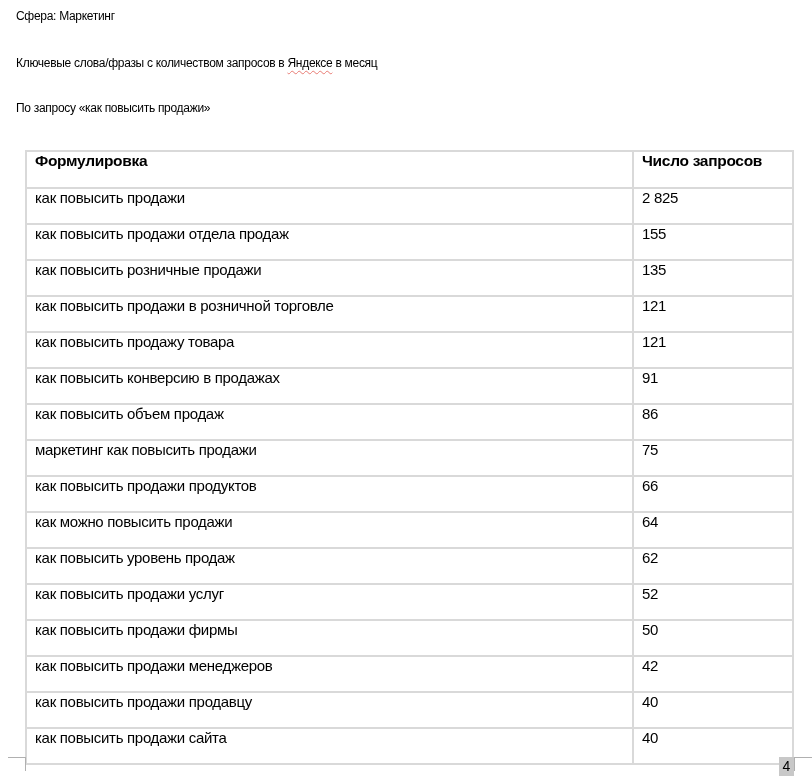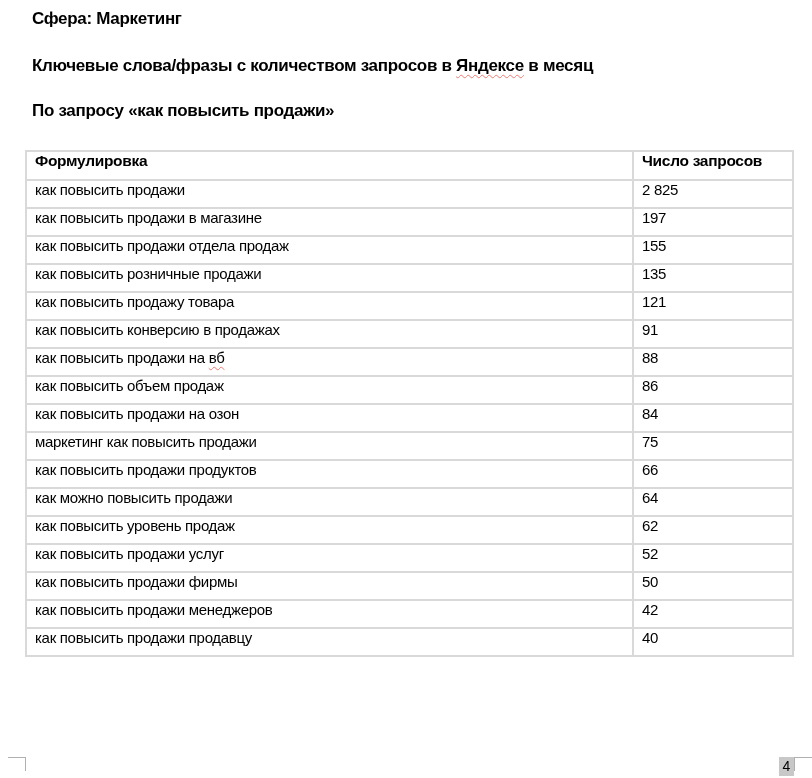--- a/index.html
+++ b/index.html
@@ -5,22 +5,22 @@
   html,body { margin:0; padding:0; }
   body {
     width:812px; height:778px;
     background:#ffffff;
     font-family:"Liberation Sans", sans-serif;
     color:#000000;
     position:relative;
     overflow:hidden;
   }
   .heading {
-    position:absolute; left:32px;
-    font-weight:bold; font-size:17px;
+    position:absolute; left:16px;
+    font-weight:normal; font-size:12px;
     letter-spacing:-0.3px;
     white-space:nowrap;
   }
   #heading1 { top:9px; }
   #heading2 { top:56px; }
   #heading3 { top:101px; }
   .squiggle {
     text-decoration-line:underline;
     text-decoration-style:wavy;
     text-decoration-color:#e87b74;
@@ -29,21 +29,21 @@
   }
   table.kw {
     position:absolute; left:25px; top:150px;
     width:767px;
     border-collapse:collapse;
     table-layout:fixed;
   }
   table.kw th, table.kw td {
     border:2px solid #d9d9d9;
     box-sizing:border-box;
-    padding:0 4px 9px 8px;
+    padding:0 4px 17px 8px;
     font-size:15px;
     letter-spacing:-0.3px;
     text-align:left;
     vertical-align:middle;
     height:25px;
     white-space:nowrap;
     overflow:hidden;
   }
   table.kw th { font-weight:bold; height:27px; font-size:15.5px; }
   .col-phrase { width:607px; }
@@ -86,50 +86,42 @@
       <th>Формулировка</th>
       <th>Число запросов</th>
     </tr>
   </thead>
   <tbody id="kw-body">
       <tr>
     <td>как повысить продажи</td>
     <td>2 825</td>
   </tr>
       <tr>
-    <td>как повысить продажи в магазине</td>
-    <td>197</td>
-  </tr>
-      <tr>
     <td>как повысить продажи отдела продаж</td>
     <td>155</td>
   </tr>
       <tr>
     <td>как повысить розничные продажи</td>
     <td>135</td>
+  </tr>
+      <tr>
+    <td>как повысить продажи в розничной торговле</td>
+    <td>121</td>
   </tr>
       <tr>
     <td>как повысить продажу товара</td>
     <td>121</td>
   </tr>
       <tr>
     <td>как повысить конверсию в продажах</td>
     <td>91</td>
   </tr>
       <tr>
-    <td>как повысить продажи на <span class="squiggle">вб</span></td>
-    <td>88</td>
-  </tr>
-      <tr>
     <td>как повысить объем продаж</td>
     <td>86</td>
-  </tr>
-      <tr>
-    <td>как повысить продажи на озон</td>
-    <td>84</td>
   </tr>
       <tr>
     <td>маркетинг как повысить продажи</td>
     <td>75</td>
   </tr>
       <tr>
     <td>как повысить продажи продуктов</td>
     <td>66</td>
   </tr>
       <tr>
@@ -149,18 +141,22 @@
     <td>50</td>
   </tr>
       <tr>
     <td>как повысить продажи менеджеров</td>
     <td>42</td>
   </tr>
       <tr>
     <td>как повысить продажи продавцу</td>
     <td>40</td>
   </tr>
+      <tr>
+    <td>как повысить продажи сайта</td>
+    <td>40</td>
+  </tr>
     </tbody>
 </table>
 
 <div id="crop-mark-left" class="crop-mark"></div>
 <div id="crop-mark-right" class="crop-mark"></div>
 <div id="page-number-field">4</div>
 
 </body></html>

